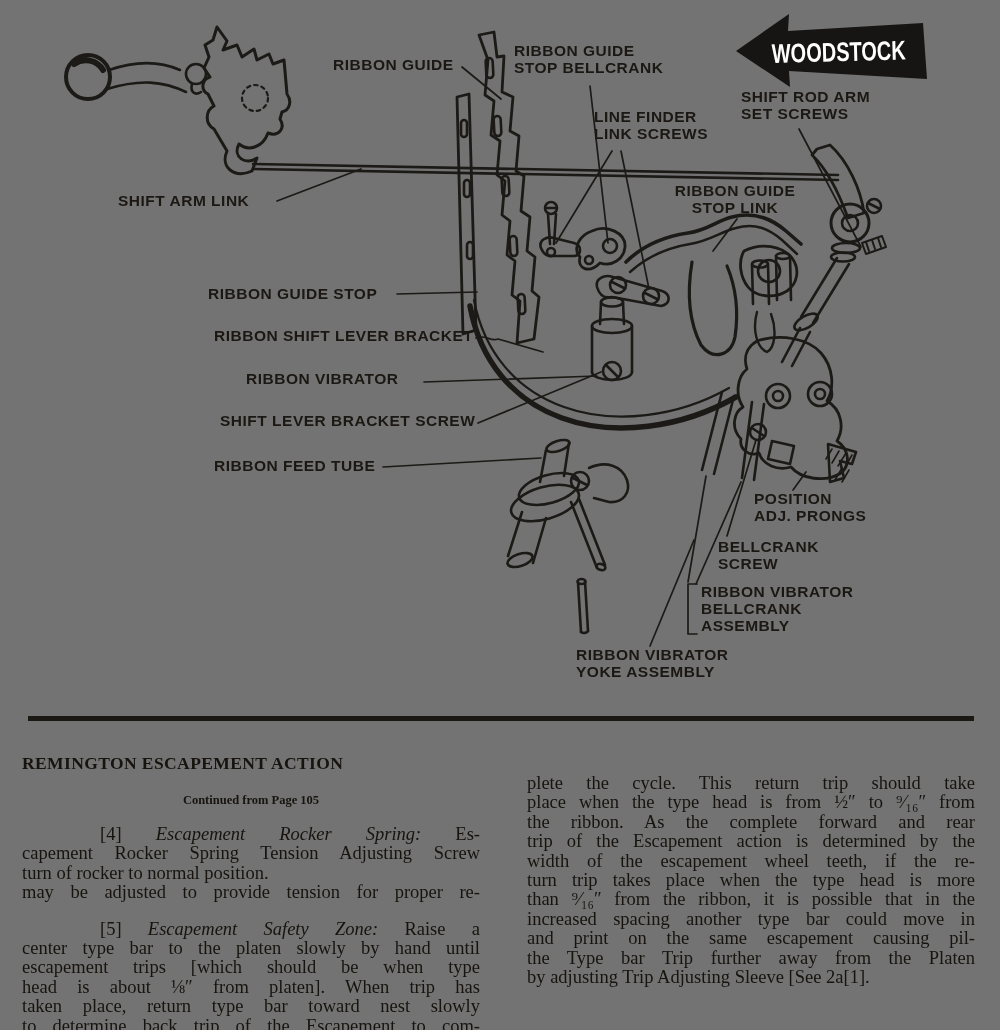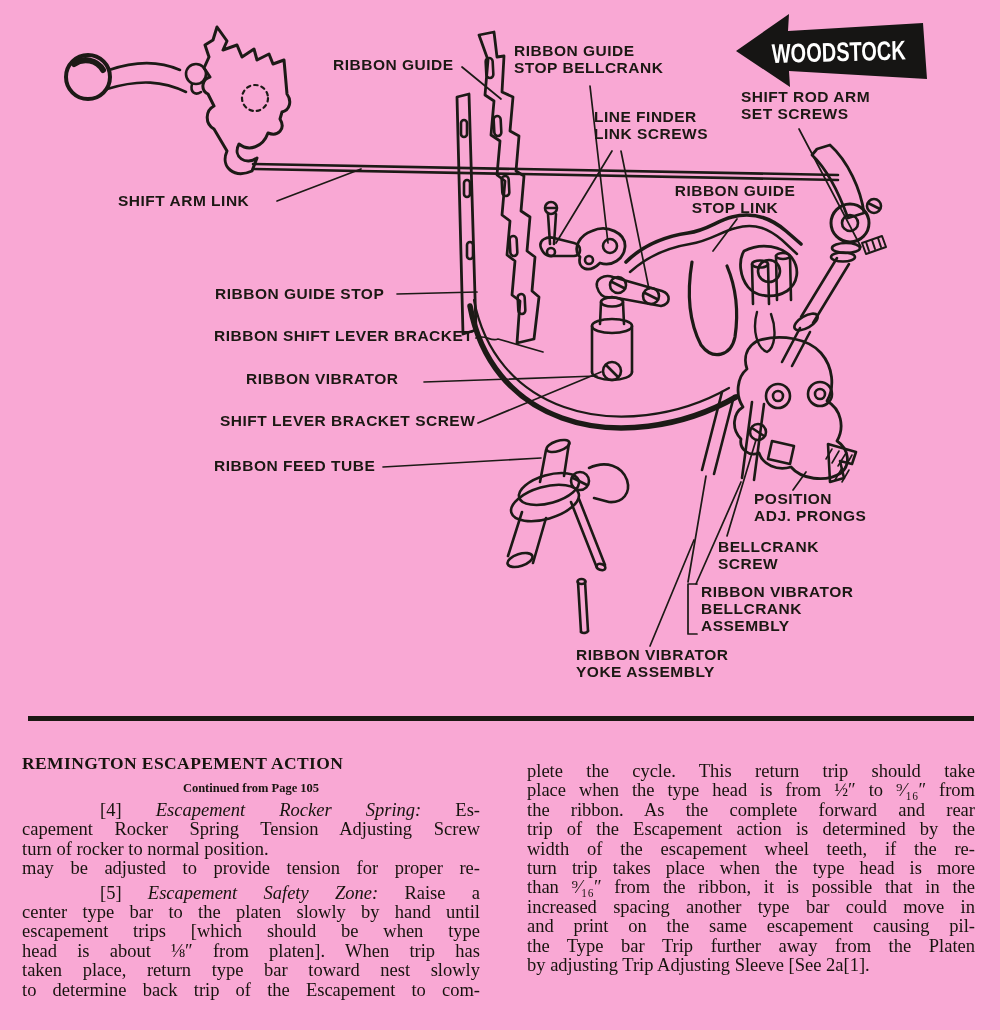--- a/index.html
+++ b/index.html
@@ -1,40 +1,40 @@
 <!DOCTYPE html>
 <html><head>
 <meta charset="utf-8">
 <style>
   html,body{margin:0;padding:0;background:#e8e6e1;}
   .page{
     position:relative;width:1000px;height:1030px;margin:0 auto;
-    background:#f9a8d4;overflow:hidden;
+    background:#737373;overflow:hidden;
     font-family:"Liberation Serif","DejaVu Serif",serif;color:#17140f;
   }
   .diagram{position:absolute;left:0;top:0;width:1000px;height:712px;}
   .diagram svg{position:absolute;left:0;top:0;}
   .dlabel{
     position:absolute;white-space:pre-line;
     font-family:"Liberation Sans","DejaVu Sans",sans-serif;
     font-weight:700;font-size:15.5px;line-height:17px;
     letter-spacing:.5px;color:#1b1813;
   }
   .dlabel.center{text-align:center;}
   .divider{position:absolute;left:28px;top:716px;width:946px;height:5px;background:#1b1813;}
   .article{position:absolute;left:0;top:740px;width:1000px;}
   .col{position:absolute;font-size:18.5px;line-height:19.4px;}
   #left-col{left:22px;top:0;width:458px;}
   #right-col{left:527px;top:0;width:448px;padding-top:17px;}
   .heading{
     font-weight:700;font-size:17.5px;line-height:20px;
     letter-spacing:.4px;padding-top:13px;
   }
-  .subheading{text-align:center;font-weight:700;font-size:12.5px;line-height:15px;margin-top:8px;}
-  .para{margin-top:5px;font-family:Liberation Serif, serif;}
+  .subheading{text-align:center;font-weight:700;font-size:12.5px;line-height:15px;margin-top:20px;}
+  .para{margin-top:17px;font-family:Liberation Serif, serif;}
   .tline{text-align:justify;text-align-last:justify;}
   .tline.last{text-align-last:left;}
   .ital{font-style:italic;}
 </style>
 </head>
 <body>
 
 <div class="page">
 
   <div class="diagram">
@@ -187,21 +187,21 @@
     <div class="dlabel" style="left:333px;top:56px">RIBBON GUIDE</div>
     <div class="dlabel" style="left:514px;top:42px">RIBBON GUIDE
 STOP BELLCRANK</div>
     <div class="dlabel" style="left:594px;top:108px">LINE FINDER
 LINK SCREWS</div>
     <div class="dlabel" style="left:741px;top:88px">SHIFT ROD ARM
 SET SCREWS</div>
     <div class="dlabel center" style="left:664px;top:182px;width:142px">RIBBON GUIDE
 STOP LINK</div>
     <div class="dlabel" style="left:118px;top:192px">SHIFT ARM LINK</div>
-    <div class="dlabel" style="left:215px;top:285px">RIBBON GUIDE STOP</div>
+    <div class="dlabel" style="left:208px;top:285px">RIBBON GUIDE STOP</div>
     <div class="dlabel" style="left:214px;top:327px">RIBBON SHIFT LEVER BRACKET</div>
     <div class="dlabel" style="left:246px;top:370px">RIBBON VIBRATOR</div>
     <div class="dlabel" style="left:220px;top:412px">SHIFT LEVER BRACKET SCREW</div>
     <div class="dlabel" style="left:214px;top:457px">RIBBON FEED TUBE</div>
     <div class="dlabel" style="left:754px;top:490px">POSITION
 ADJ. PRONGS</div>
     <div class="dlabel" style="left:718px;top:538px">BELLCRANK
 SCREW</div>
     <div class="dlabel" style="left:701px;top:583px">RIBBON VIBRATOR
 BELLCRANK

